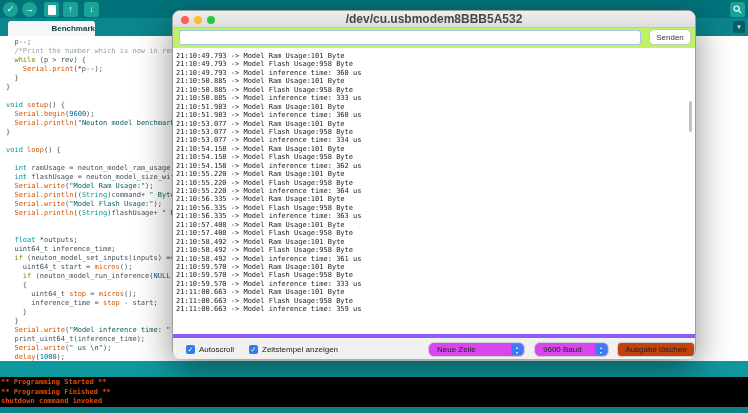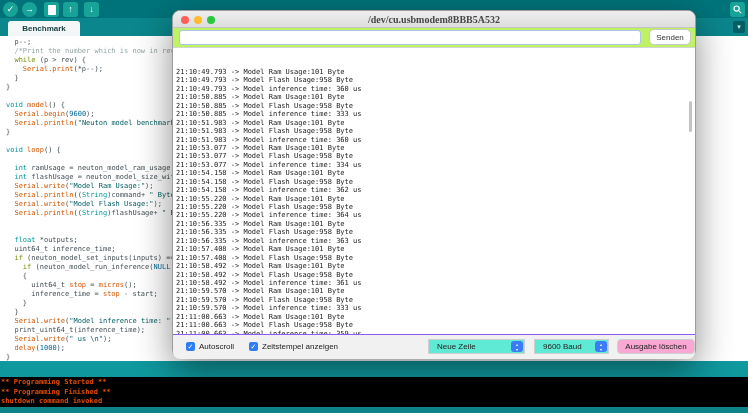--- a/index.html
+++ b/index.html
@@ -7,23 +7,23 @@
   body { font-family:"Liberation Sans", sans-serif; background:#fff; }
   #screen { position:relative; width:748px; height:413px; overflow:hidden; background:#fff; }
 
   
   .ide-toolbar { position:absolute; left:0; top:0; width:748px; height:18px; background:#00737a; }
   .tb-btn { position:absolute; top:2px; width:15px; height:15px; background:#17a398; color:#fff;
             display:flex; align-items:center; justify-content:center; font-size:9px; line-height:1; }
   .tb-circle { border-radius:50%; }
   .tb-square { border-radius:3px; }
   .ide-tabstrip { position:absolute; left:0; top:18px; width:748px; height:18px; background:#0a868c; }
-  .ide-tab { position:absolute; left:8px; top:3px; width:72px; height:15px; background:#f4f7f7;
+  .ide-tab { position:absolute; left:8px; top:3px; width:87px; height:15px; background:#f4f7f7;
              border-radius:3px 3px 0 0; color:#163c40; font-size:8px; font-weight:bold;
-             display:flex; align-items:center; justify-content:center; }
+             display:flex; align-items:center; justify-content:flex-end; }
   .tab-dd { position:absolute; right:3px; top:3px; width:12px; height:12px; background:#055e63;
             border-radius:2px; color:#cfeeee; font-size:7px; display:flex; align-items:center; justify-content:center; }
   .ide-editor { position:absolute; left:0; top:36px; width:748px; height:325px; background:#ffffff; }
   .code { position:absolute; left:6px; top:2px; font-family:"DejaVu Sans Mono", monospace;
           font-size:7px; }
   .code-line { height:9px; line-height:9px; white-space:pre; }
   .c-pl{color:#434f54} .c-cm{color:#95a5a6} .c-k1{color:#00979C}
   .c-k3{color:#728E00} .c-fn{color:#D35400} .c-st{color:#005C5F} .c-lit{color:#006699}
   .ide-status { position:absolute; left:0; top:361px; width:748px; height:16px; background:#0f989e; }
   .ide-console { position:absolute; left:0; top:377px; width:748px; height:30px; background:#000;
@@ -34,46 +34,46 @@
 
   
   .sm-window { position:absolute; left:172px; top:10px; width:524px; height:348px;
                background:#f1f1f1; border:1px solid #9d9d9d; border-radius:8px;
                box-shadow:0 12px 36px rgba(0,0,0,0.45); }
   .sm-titlebar { position:absolute; left:0; top:0; width:100%; height:17px;
                  background:linear-gradient(#eeeeee,#dddddd); border-bottom:1px solid #c4c4c4;
                  border-radius:7px 7px 0 0; }
   .tl { position:absolute; top:5px; width:8px; height:8px; border-radius:50%; }
   .sm-title { position:absolute; left:0; right:0; top:0; height:17px; text-align:center;
-              font-size:10px; font-weight:bold; color:#474747; line-height:17px;font-family:Liberation Serif, serif; }
+              font-size:12px; font-weight:bold; color:#474747; line-height:17px; }
   .sm-inputrow { position:absolute; left:0; top:17px; width:100%; height:19px; background:#bef264; }
   .sm-input { position:absolute; left:6px; top:2px; width:462px; height:15px; background:#fff;
               border:1px solid #a9c7e9; border-radius:3px; font-size:8px; padding:0 4px;
               font-family:"Liberation Sans", sans-serif; }
   .sm-send { position:absolute; left:476px; top:1px; width:42px; height:16px; background:#fff;
              border:1px solid #c9c9c9; border-radius:5px; font-size:8px; color:#333;
              display:flex; align-items:center; justify-content:center; }
   .sm-log { position:absolute; left:0; top:36px; width:100%; height:287px; background:#fff;
-            border-top:1px solid #d5d5d5; padding:20px 0 0 3px; overflow:hidden; }
+            border-top:1px solid #d5d5d5; padding:4px 0 0 3px; overflow:hidden; }
   .log-line { font-family:"DejaVu Sans Mono", monospace; font-size:7px; height:8.45px;
               line-height:8.45px; white-space:pre; color:#1a1a1a; }
   .sm-scrollthumb { position:absolute; left:516px; top:90px; width:3px; height:31px;
                     background:#c3c3c3; border-radius:2px; }
   .sm-bottombar { position:absolute; left:0; top:323px; width:100%; height:25px; background:#f1f1f1;
-                  border-top:1px solid #8b5cf6; border-radius:0 0 7px 7px; }
+                  border-top:4px solid #8b5cf6; border-radius:0 0 7px 7px; }
   .chk { position:absolute; top:7px; width:9px; height:9px; background:#2f7cf7; border-radius:2px;
          color:#fff; font-size:7px; line-height:9px; text-align:center; }
   .chk-label { position:absolute; top:7px; font-size:8px; color:#222; line-height:9px; }
-  .sel { position:absolute; top:4px; height:15px; background:#5eead4; border:1px solid #cfcfcf;
-         border-radius:0; font-size:8px; color:#222; }
+  .sel { position:absolute; top:4px; height:15px; background:#d946ef; border:1px solid #cfcfcf;
+         border-radius:6px; font-size:8px; color:#222; }
   .sel-label { position:absolute; left:8px; top:0; line-height:13px; }
   .stepper { position:absolute; right:1px; top:1px; width:12px; height:11px; background:#3b7df8;
              border-radius:3px; color:#fff; font-size:4px; line-height:5px; text-align:center;
              padding-top:1px; }
-  .sm-clear { position:absolute; left:444px; top:4px; width:78px; height:15px; background:#f9a8d4;
+  .sm-clear { position:absolute; left:444px; top:4px; width:78px; height:15px; background:#c2410c;
               border:1px solid #cfcfcf; border-radius:4px; font-size:8px; color:#222;
               display:flex; align-items:center; justify-content:center;text-align:right; }
   .doc-icon { width:8px; height:10px; background:#fff; border-radius:1px; }
 </style>
 </head>
 <body>
 
 <div id="screen">
 
   <div class="ide-toolbar">
@@ -111,38 +111,39 @@
 
   <div class="ide-editor">
     <div class="code">
         <div class="code-line"><span class="c-pl">  p--;</span></div>
         <div class="code-line"><span class="c-cm">  /*Print the number which is now in reverse*/</span></div>
         <div class="code-line"><span class="c-pl">  </span><span class="c-k3">while</span><span class="c-pl"> (p &gt; rev) {</span></div>
         <div class="code-line"><span class="c-pl">    </span><span class="c-fn">Serial.print</span><span class="c-pl">(*p--);</span></div>
         <div class="code-line"><span class="c-pl">  }</span></div>
         <div class="code-line"><span class="c-pl">}</span></div>
         <div class="code-line">&nbsp;</div>
-        <div class="code-line"><span class="c-k1">void</span><span class="c-pl"> </span><span class="c-fn">model</span><span class="c-pl">() {</span></div>
+        <div class="code-line"><span class="c-k1">void</span><span class="c-pl"> </span><span class="c-fn">setup</span><span class="c-pl">() {</span></div>
         <div class="code-line"><span class="c-pl">  </span><span class="c-fn">Serial.begin</span><span class="c-pl">(</span><span class="c-lit">9600</span><span class="c-pl">);</span></div>
         <div class="code-line"><span class="c-pl">  </span><span class="c-fn">Serial.println</span><span class="c-pl">(</span><span class="c-st">"Neuton model benchmark Tool"</span><span class="c-pl">);</span></div>
         <div class="code-line"><span class="c-pl">}</span></div>
         <div class="code-line">&nbsp;</div>
         <div class="code-line"><span class="c-k1">void</span><span class="c-pl"> </span><span class="c-fn">loop</span><span class="c-pl">() {</span></div>
         <div class="code-line">&nbsp;</div>
         <div class="code-line"><span class="c-pl">  </span><span class="c-k1">int</span><span class="c-pl"> ramUsage = neuton_model_ram_usage();</span></div>
         <div class="code-line"><span class="c-pl">  </span><span class="c-k1">int</span><span class="c-pl"> flashUsage = neuton_model_size_with_meta();</span></div>
         <div class="code-line"><span class="c-pl">  </span><span class="c-fn">Serial.write</span><span class="c-pl">(</span><span class="c-st">"Model Ram Usage:"</span><span class="c-pl">);</span></div>
         <div class="code-line"><span class="c-pl">  </span><span class="c-fn">Serial.println</span><span class="c-pl">((</span><span class="c-k1">String</span><span class="c-pl">)command+ </span><span class="c-st">" Byte"</span><span class="c-pl">);</span></div>
         <div class="code-line"><span class="c-pl">  </span><span class="c-fn">Serial.write</span><span class="c-pl">(</span><span class="c-st">"Model Flash Usage:"</span><span class="c-pl">);</span></div>
         <div class="code-line"><span class="c-pl">  </span><span class="c-fn">Serial.println</span><span class="c-pl">((</span><span class="c-k1">String</span><span class="c-pl">)flashUsage+ </span><span class="c-st">" Byte"</span><span class="c-pl">);</span></div>
         <div class="code-line">&nbsp;</div>
         <div class="code-line">&nbsp;</div>
         <div class="code-line"><span class="c-pl">  </span><span class="c-k1">float</span><span class="c-pl"> *outputs;</span></div>
         <div class="code-line"><span class="c-pl">  uint64_t inference_time;</span></div>
         <div class="code-line"><span class="c-pl">  </span><span class="c-k3">if</span><span class="c-pl"> (neuton_model_set_inputs(inputs) == </span><span class="c-lit">0</span><span class="c-pl">) {</span></div>
+        <div class="code-line"><span class="c-pl">    uint64_t start = </span><span class="c-fn">micros</span><span class="c-pl">();</span></div>
         <div class="code-line"><span class="c-pl">    </span><span class="c-k3">if</span><span class="c-pl"> (neuton_model_run_inference(</span><span class="c-lit">NULL</span><span class="c-pl">, &amp;outputs) == </span><span class="c-lit">0</span><span class="c-pl">)</span></div>
         <div class="code-line"><span class="c-pl">    {</span></div>
         <div class="code-line"><span class="c-pl">      uint64_t </span><span class="c-fn">stop</span><span class="c-pl"> = </span><span class="c-fn">micros</span><span class="c-pl">();</span></div>
         <div class="code-line"><span class="c-pl">      inference_time = </span><span class="c-fn">stop</span><span class="c-pl"> - start;</span></div>
         <div class="code-line"><span class="c-pl">    }</span></div>
         <div class="code-line"><span class="c-pl">  }</span></div>
         <div class="code-line"><span class="c-pl">  </span><span class="c-fn">Serial.write</span><span class="c-pl">(</span><span class="c-st">"Model inference time: "</span><span class="c-pl">);</span></div>
         <div class="code-line"><span class="c-pl">  print_uint64_t(inference_time);</span></div>
         <div class="code-line"><span class="c-pl">  </span><span class="c-fn">Serial.write</span><span class="c-pl">(</span><span class="c-st">" us \n"</span><span class="c-pl">);</span></div>
         <div class="code-line"><span class="c-pl">  </span><span class="c-fn">delay</span><span class="c-pl">(</span><span class="c-lit">1000</span><span class="c-pl">);</span></div>
@@ -177,21 +178,20 @@
     </div>
 
     <div class="sm-log">
         <div class="log-line">21:10:49.793 -&gt; Model Ram Usage:101 Byte</div>
         <div class="log-line">21:10:49.793 -&gt; Model Flash Usage:958 Byte</div>
         <div class="log-line">21:10:49.793 -&gt; Model inference time: 360 us</div>
         <div class="log-line">21:10:50.885 -&gt; Model Ram Usage:101 Byte</div>
         <div class="log-line">21:10:50.885 -&gt; Model Flash Usage:958 Byte</div>
         <div class="log-line">21:10:50.885 -&gt; Model inference time: 333 us</div>
         <div class="log-line">21:10:51.983 -&gt; Model Ram Usage:101 Byte</div>
-        <div class="log-line">21:10:51.983 -&gt; Model Flash Usage:958 Byte</div>
         <div class="log-line">21:10:51.983 -&gt; Model inference time: 360 us</div>
         <div class="log-line">21:10:53.077 -&gt; Model Ram Usage:101 Byte</div>
         <div class="log-line">21:10:53.077 -&gt; Model Flash Usage:958 Byte</div>
         <div class="log-line">21:10:53.077 -&gt; Model inference time: 334 us</div>
         <div class="log-line">21:10:54.158 -&gt; Model Ram Usage:101 Byte</div>
         <div class="log-line">21:10:54.158 -&gt; Model Flash Usage:958 Byte</div>
         <div class="log-line">21:10:54.158 -&gt; Model inference time: 362 us</div>
         <div class="log-line">21:10:55.220 -&gt; Model Ram Usage:101 Byte</div>
         <div class="log-line">21:10:55.220 -&gt; Model Flash Usage:958 Byte</div>
         <div class="log-line">21:10:55.220 -&gt; Model inference time: 364 us</div>

